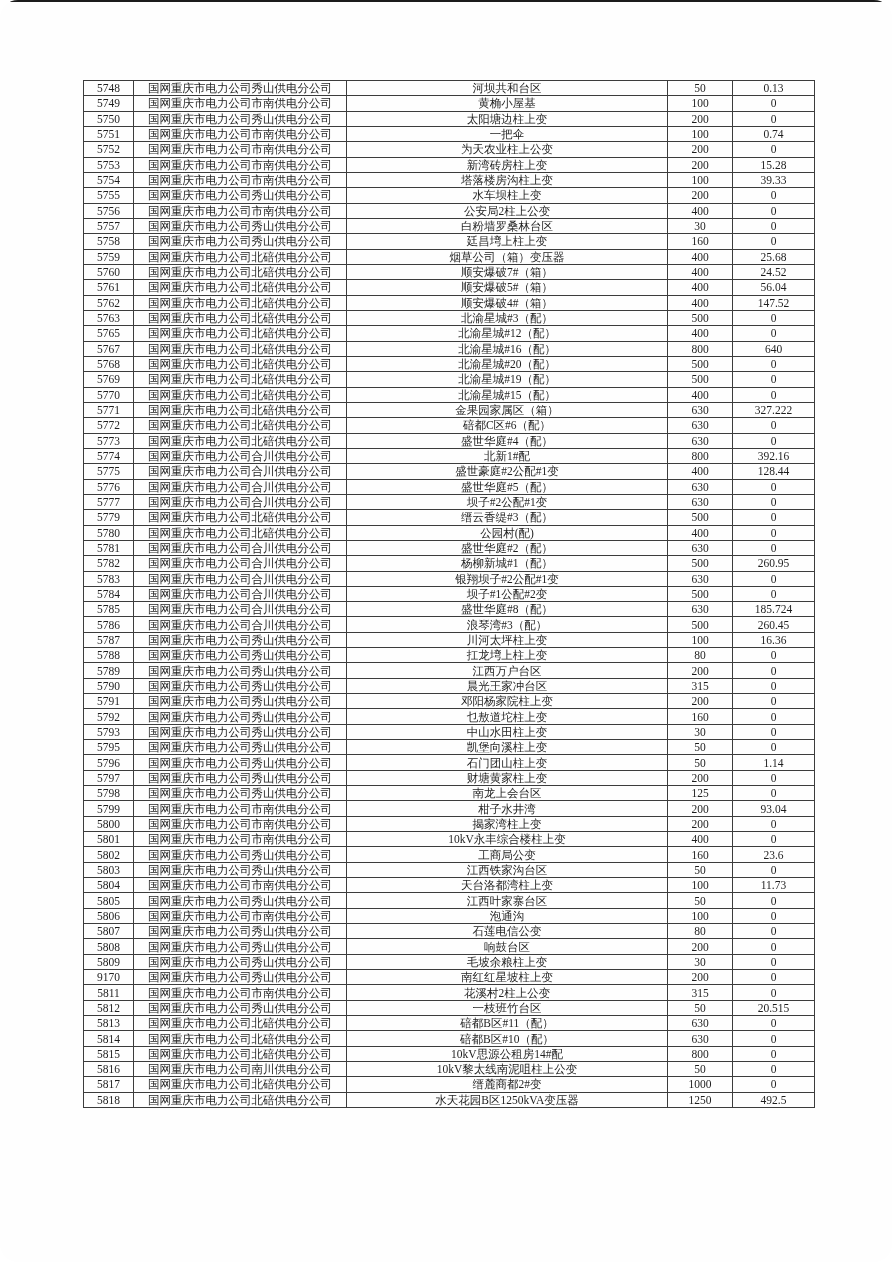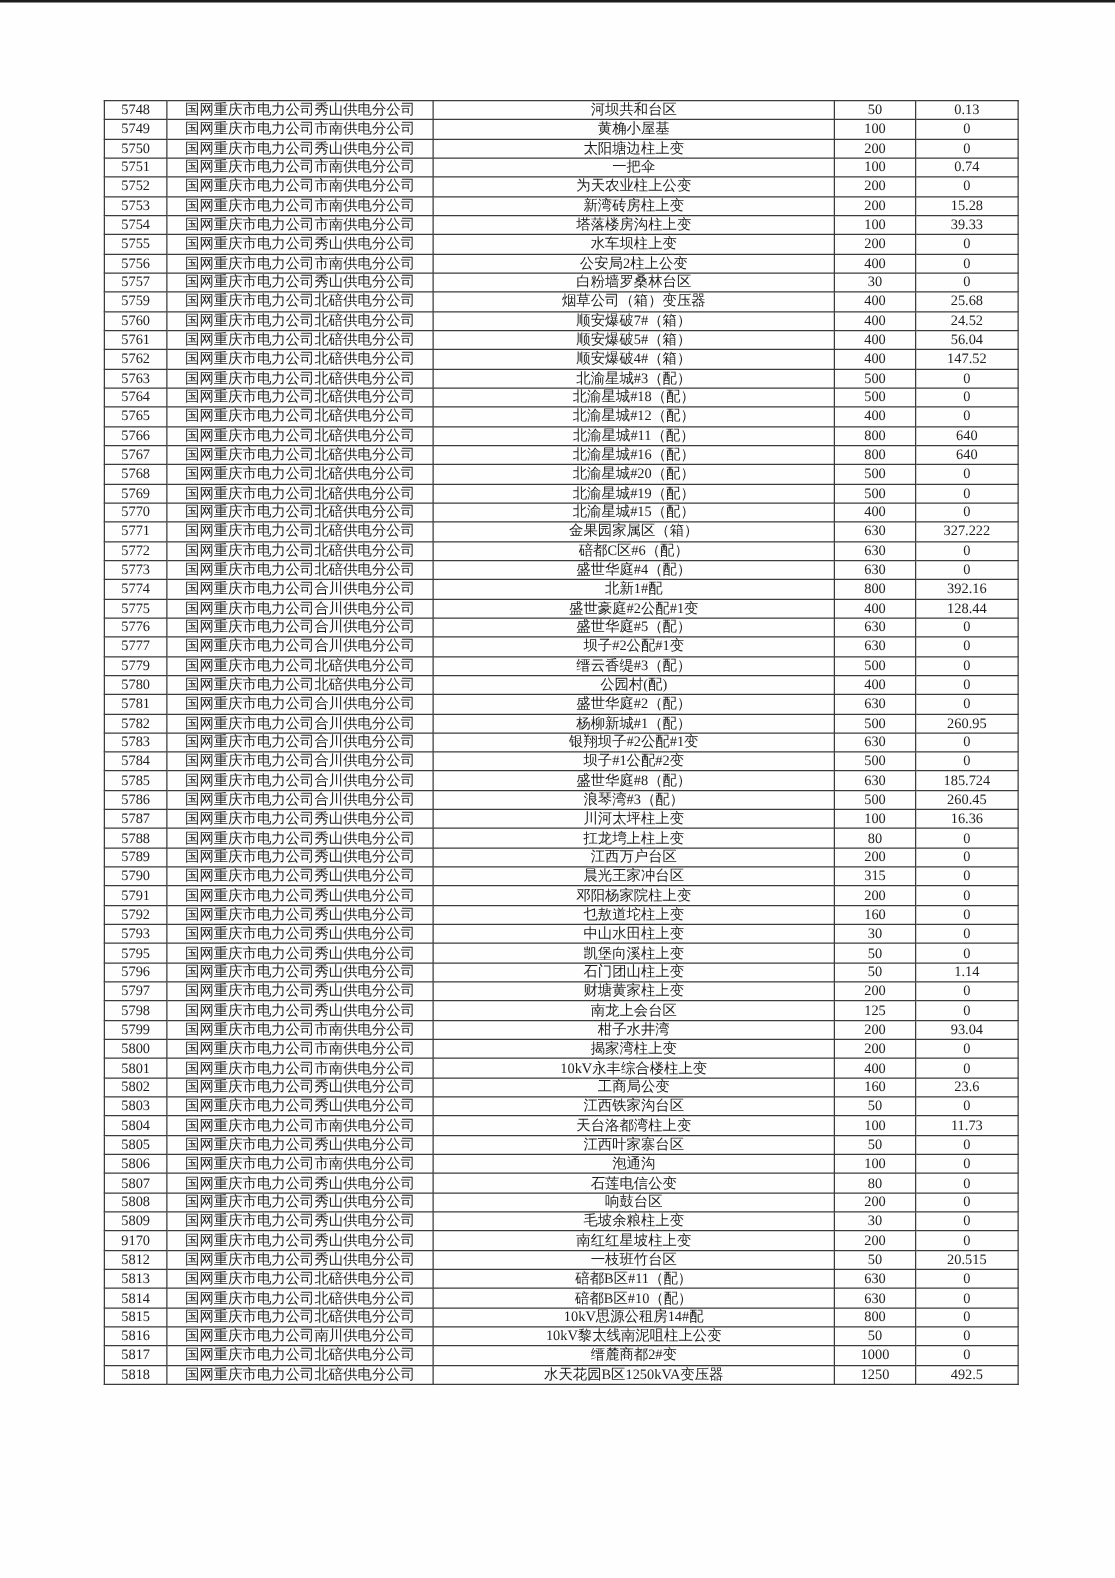--- a/index.html
+++ b/index.html
@@ -7,20 +7,21 @@
     padding: 0;
     background: #ffffff;
   }
   .page {
     position: relative;
     width: 892px;
     height: 1262px;
     background: #fefefe;
     overflow: hidden;
     font-family: "Liberation Serif", "DejaVu Serif", serif;
+    border-radius: 18px;
   }
   .top-rule {
     position: absolute;
     top: 0;
     left: 0;
     width: 892px;
     height: 2px;
     background: #1c1c1c;
   }
   table.grid {
@@ -127,20 +128,27 @@
     <td>0</td>
   </tr>
         <tr>
     <td>5757</td>
     <td>国网重庆市电力公司秀山供电分公司</td>
     <td>白粉墙罗桑林台区</td>
     <td>30</td>
     <td>0</td>
   </tr>
         <tr>
+    <td>5758</td>
+    <td>国网重庆市电力公司秀山供电分公司</td>
+    <td>廷昌塆上柱上变</td>
+    <td>160</td>
+    <td>0</td>
+  </tr>
+        <tr>
     <td>5759</td>
     <td>国网重庆市电力公司北碚供电分公司</td>
     <td>烟草公司（箱）变压器</td>
     <td>400</td>
     <td>25.68</td>
   </tr>
         <tr>
     <td>5760</td>
     <td>国网重庆市电力公司北碚供电分公司</td>
     <td>顺安爆破7#（箱）</td>
@@ -162,39 +170,25 @@
     <td>147.52</td>
   </tr>
         <tr>
     <td>5763</td>
     <td>国网重庆市电力公司北碚供电分公司</td>
     <td>北渝星城#3（配）</td>
     <td>500</td>
     <td>0</td>
   </tr>
         <tr>
-    <td>5764</td>
-    <td>国网重庆市电力公司北碚供电分公司</td>
-    <td>北渝星城#18（配）</td>
-    <td>500</td>
-    <td>0</td>
-  </tr>
-        <tr>
     <td>5765</td>
     <td>国网重庆市电力公司北碚供电分公司</td>
     <td>北渝星城#12（配）</td>
     <td>400</td>
     <td>0</td>
-  </tr>
-        <tr>
-    <td>5766</td>
-    <td>国网重庆市电力公司北碚供电分公司</td>
-    <td>北渝星城#11（配）</td>
-    <td>800</td>
-    <td>640</td>
   </tr>
         <tr>
     <td>5767</td>
     <td>国网重庆市电力公司北碚供电分公司</td>
     <td>北渝星城#16（配）</td>
     <td>800</td>
     <td>640</td>
   </tr>
         <tr>
     <td>5768</td>
@@ -474,20 +468,27 @@
     <td>国网重庆市电力公司秀山供电分公司</td>
     <td>毛坡余粮柱上变</td>
     <td>30</td>
     <td>0</td>
   </tr>
         <tr>
     <td>9170</td>
     <td>国网重庆市电力公司秀山供电分公司</td>
     <td>南红红星坡柱上变</td>
     <td>200</td>
+    <td>0</td>
+  </tr>
+        <tr>
+    <td>5811</td>
+    <td>国网重庆市电力公司市南供电分公司</td>
+    <td>花溪村2柱上公变</td>
+    <td>315</td>
     <td>0</td>
   </tr>
         <tr>
     <td>5812</td>
     <td>国网重庆市电力公司秀山供电分公司</td>
     <td>一枝班竹台区</td>
     <td>50</td>
     <td>20.515</td>
   </tr>
         <tr>

